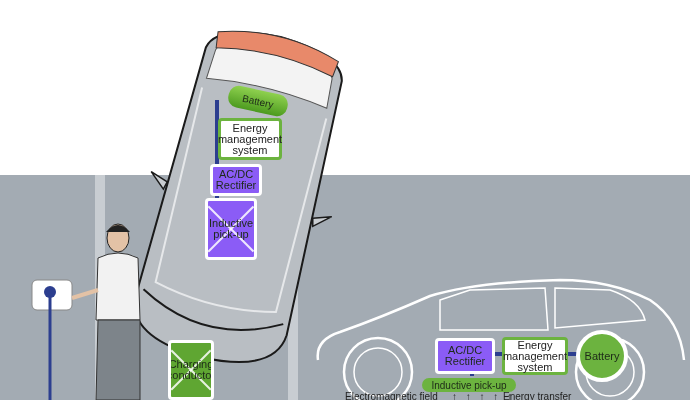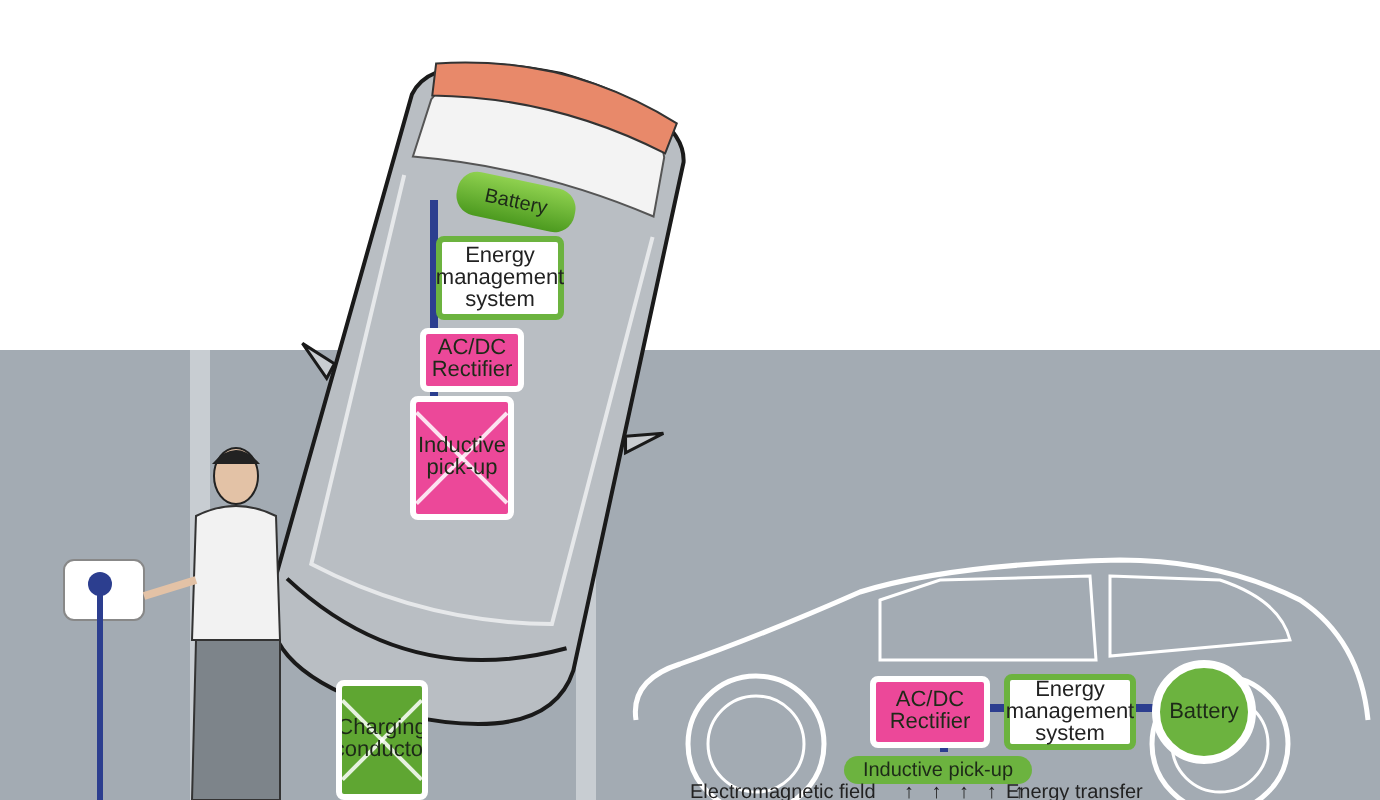--- a/index.html
+++ b/index.html
@@ -6,21 +6,21 @@
   html, body { width: 690px; height: 400px; overflow: hidden; background: #ffffff; }
   body { font-family: "Liberation Sans", sans-serif; position: relative; }
   .stage { position: absolute; left: 0; top: 0; width: 690px; height: 400px; overflow: hidden; }
   .sky { position: absolute; left: 0; top: 0; width: 690px; height: 175px; background: #ffffff; }
   .ground { position: absolute; left: 0; top: 175px; width: 690px; height: 225px; background: #a3abb3; }
   .stripe { position: absolute; top: 175px; height: 225px; background: #c8cdd2; }
   svg.art { position: absolute; left: 0; top: 0; }
 
   .box { position: absolute; display: flex; align-items: center; justify-content: center; text-align: center;
          font-size: 11px; line-height: 11px; color: #1d2a18; border: 3px solid #ffffff; border-radius: 4px; }
-  .box.green { background: #ec4899; }
+  .box.green { background: #8b5cf6; }
   .box.white { background: #ffffff; border-color: #6cb33f; color: #222; }
   .box.cross { overflow: hidden; }
   .box.cross::before, .box.cross::after { content: ""; position: absolute; left: 50%; top: 50%; width: 140%; height: 2px;
          background: rgba(255,255,255,0.85); }
   .box.cross::before { transform: translate(-50%,-50%) rotate(45deg); }
   .box.cross::after { transform: translate(-50%,-50%) rotate(-45deg); }
   .box span { position: relative; z-index: 1; }
 
   .battery-pill { position: absolute; background: linear-gradient(#8fd14f, #4c9a1f); border-radius: 10px; color: #1d2a18;
          font-size: 10px; display: flex; align-items: center; justify-content: center; }

